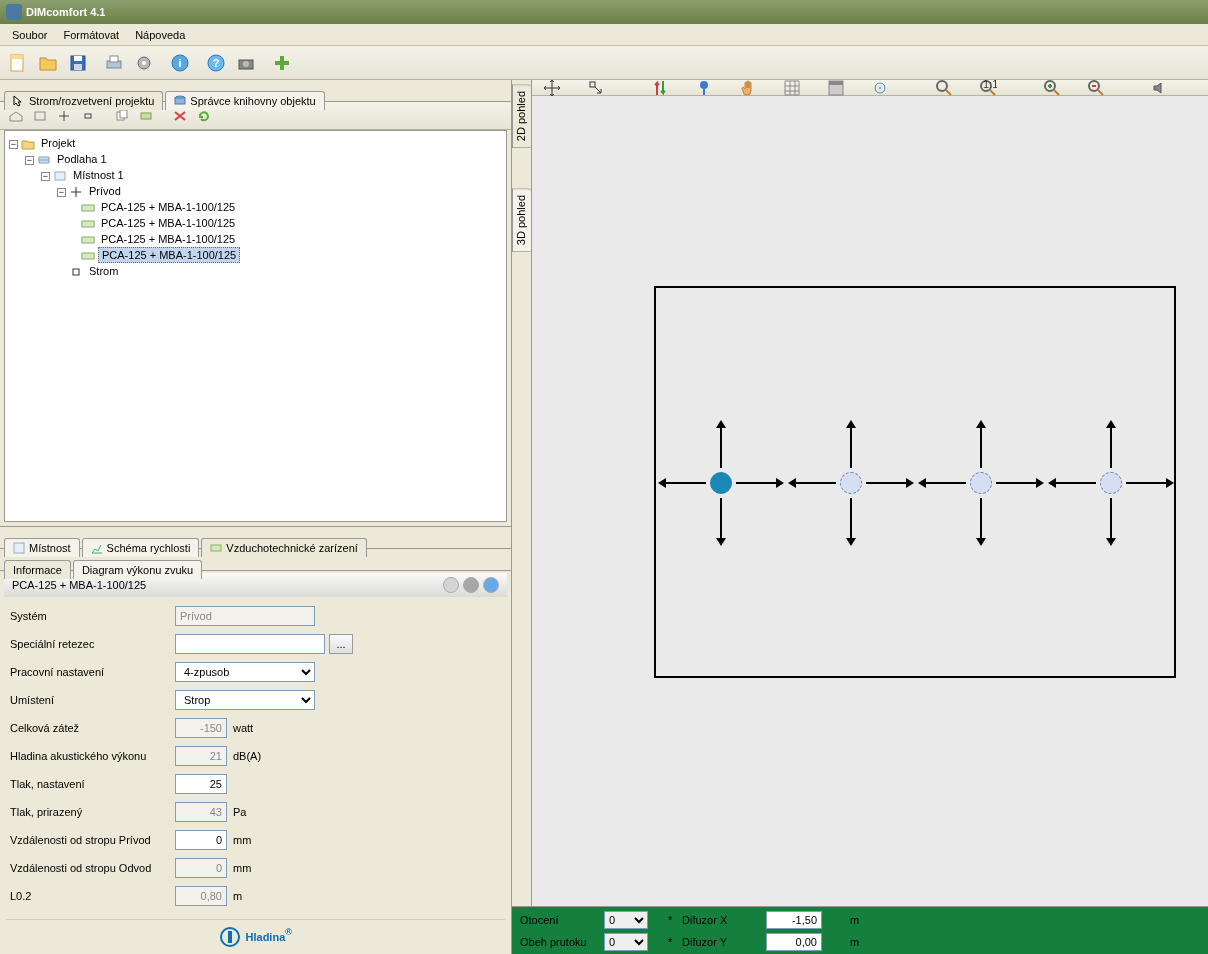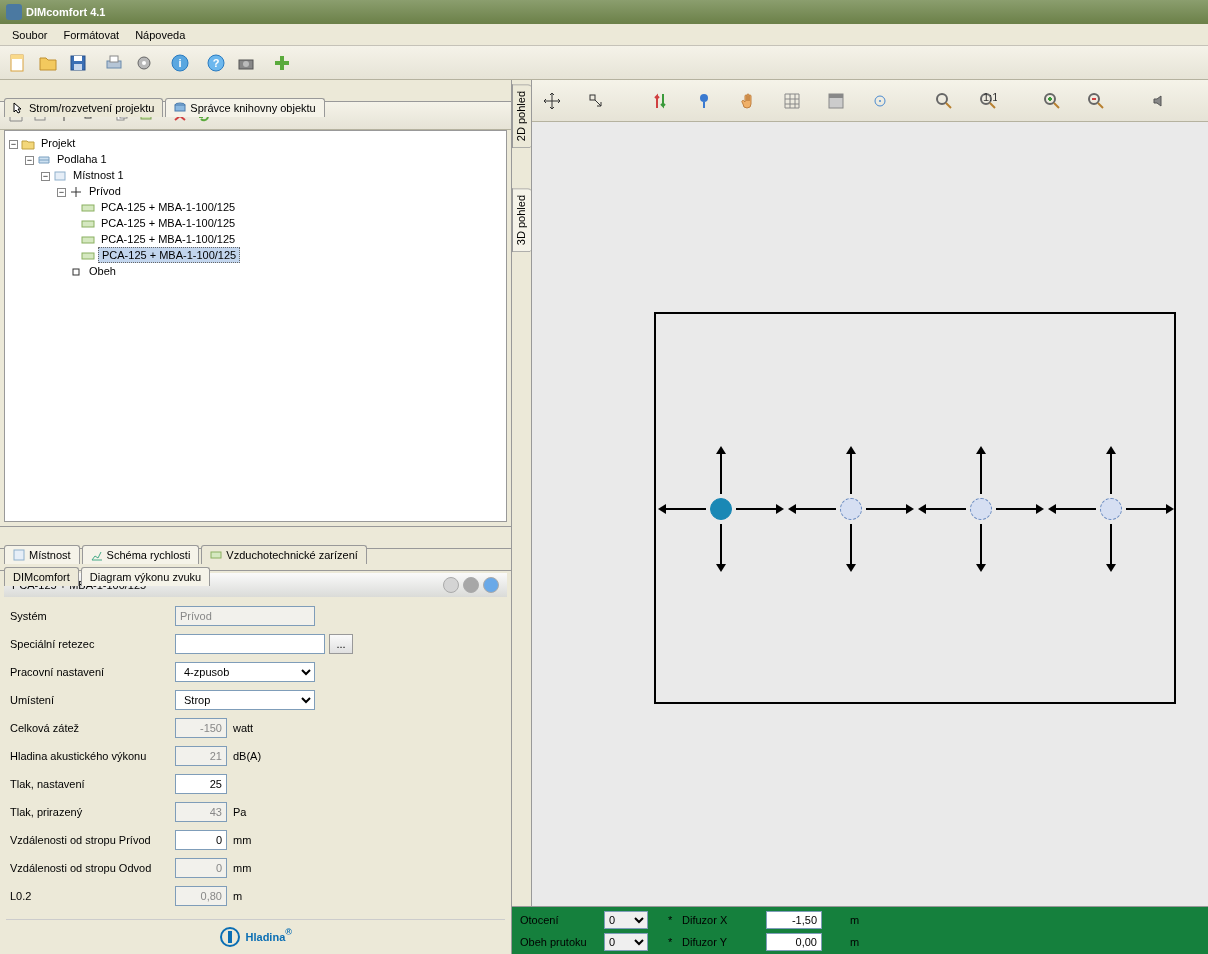--- a/index.html
+++ b/index.html
@@ -12,21 +12,21 @@
 
 .toolbar { height: 34px; background: linear-gradient(#f5f3e9, #e6e3d6); border-bottom: 1px solid #b5b29f; display: flex; align-items: center; padding: 0 4px; gap: 2px; }
 .tbtn { width: 28px; height: 28px; border: 1px solid transparent; display: flex; align-items: center; justify-content: center; border-radius: 3px; }
 .tsep { width: 4px; }
 
 .content { display: flex; height: calc(100% - 80px); }
 .leftpanel { width: 512px; display: flex; flex-direction: column; border-right: 1px solid #999; background:#ece9d8; }
 .rightpanel { flex: 1; display: flex; flex-direction: column; background: #ece9d8; }
 
 .tabs { display: flex; padding-top: 2px; padding-left:4px; border-bottom: 1px solid #999; background:#ece9d8; }
-.tab { padding: 3px 8px; border: 1px solid #999; border-bottom: none; background: #f5f3e9; margin-right: 2px; border-radius: 3px 3px 0 0; display: flex; align-items: center; gap: 4px; position:relative; top:16px;}
+.tab { padding: 3px 8px; border: 1px solid #999; border-bottom: none; background: #f5f3e9; margin-right: 2px; border-radius: 3px 3px 0 0; display: flex; align-items: center; gap: 4px; position:relative; top:9px;}
 .tab.active { background: #ece9d8; z-index:2;}
 
 .subtoolbar { height: 28px; background: linear-gradient(#f5f3e9,#e6e3d6); border-bottom: 1px solid #b5b29f; display: flex; align-items: center; padding: 0 6px; gap:4px;}
 .sbtn { width:20px; height:20px; display:flex; align-items:center; justify-content:center; border:1px solid transparent;}
 
 .tree { flex: 1; background: #fff; border: 1px solid #999; margin: 0 4px 4px 4px; overflow: auto; padding: 4px; min-height:200px;}
 .treenode { white-space: nowrap; line-height: 16px; }
 .treenode .tgl { display:inline-block; width:9px; height:9px; border:1px solid #888; text-align:center; line-height:7px; font-size:9px; margin-right:3px; cursor:pointer; background:#fff;}
 .treenode .nic { display:inline-block; width:14px; height:12px; margin-right:3px; vertical-align:middle;}
 .treenode .lbl { padding: 1px 3px; }
@@ -50,21 +50,21 @@
 .dotsbtn { width:24px; height:20px; border:1px solid #999; background:linear-gradient(#fafafa,#e0e0e0); margin-left:4px;}
 
 .logo { text-align:center; padding: 6px; color:#0a6eb4; font-weight:bold; font-size:16px; border-top:1px solid #ccc; margin: 0 6px;}
 .logo svg { vertical-align:middle;}
 
 .vtabs { width:20px; background:#ece9d8; border-right:1px solid #999; display:flex; flex-direction:column; padding-top:4px; gap:40px;}
 .vtab { writing-mode: vertical-rl; transform: rotate(180deg); padding:6px 2px; border:1px solid #999; border-left:none; background:#f5f3e9; font-size:11px; border-radius: 3px 0 0 3px;}
 .vtab.active { background:#ece9d8;}
 
 .canvaswrap { flex:1; display:flex; flex-direction:column;}
-.canvastb { height:42px; background:linear-gradient(#f5f3e9,#e6e3d6); border-bottom:1px solid #b5b29f; display:flex; align-items:center; padding:0 6px; gap:16px;}
+.canvastb { height:16px; background:linear-gradient(#f5f3e9,#e6e3d6); border-bottom:1px solid #b5b29f; display:flex; align-items:center; padding:0 6px; gap:16px;}
 .canvas { flex:1; background:#eaeaea; position:relative; margin:0;}
 .drawrect { position:absolute; border:2px solid #000; background:#eaeaea;}
 
 .diffuser { position:absolute; }
 .diffuser .circ { width:22px; height:22px; border-radius:50%; border:1px dashed #6a8bc0; background:#d6dff2;}
 .diffuser.solid .circ { background:#1a88b5; border:1px solid #1a88b5;}
 .arrow { position:absolute; background:#000;}
 .ah { width:40px; height:2px;}
 .av { width:2px; height:40px;}
 .tri { position:absolute; width:0; height:0;}
@@ -237,21 +237,21 @@
               <rect x="1" y="3" width="12" height="6" fill="#d5e8c0" stroke="#8ab060"></rect>
             </svg></span><span class="lbl">PCA-125 + MBA-1-100/125</span></div>
       <div class="treenode" style="padding-left:72px"><span class="nic"><svg width="14" height="12">
               <rect x="1" y="3" width="12" height="6" fill="#d5e8c0" stroke="#8ab060"></rect>
             </svg></span><span class="lbl">PCA-125 + MBA-1-100/125</span></div>
       <div class="treenode" style="padding-left:72px"><span class="nic"><svg width="14" height="12">
               <rect x="1" y="3" width="12" height="6" fill="#d5e8c0" stroke="#8ab060"></rect>
             </svg></span><span class="lbl sel">PCA-125 + MBA-1-100/125</span></div>
       <div class="treenode" style="padding-left:48px"><span style="display:inline-block;width:12px"></span><span class="nic"><svg width="14" height="12">
               <rect x="4" y="3" width="6" height="6" fill="none" stroke="#333"></rect>
-            </svg></span><span class="lbl">Obeh</span></div>
+            </svg></span><span class="lbl">Strom</span></div>
     </div>
 
     <div class="tabs midtabs">
       <div class="tab">
           <svg width="12" height="12">
             <rect x="1" y="1" width="10" height="10" fill="#e6eef7" stroke="#8fb0cc"></rect>
           </svg>
           <span>Místnost</span>
         </div>
       <div class="tab">
@@ -262,21 +262,21 @@
         </div>
       <div class="tab active">
           <svg width="12" height="12">
             <rect x="1" y="3" width="10" height="6" fill="#d5e8c0" stroke="#8ab060"></rect>
           </svg>
           <span>Vzduchotechnické zarízení</span>
         </div>
     </div>
     <div class="tabs subtabs">
       <div class="tab active">
-          <span>DIMcomfort</span>
+          <span>Informace</span>
         </div>
       <div class="tab">
           <span>Diagram výkonu zvuku</span>
         </div>
     </div>
 
     <div class="devhdr">
       <span>PCA-125 + MBA-1-100/125</span>
       <div class="dots">
         <div class="dot" style="background:#d4d4d4"></div>

